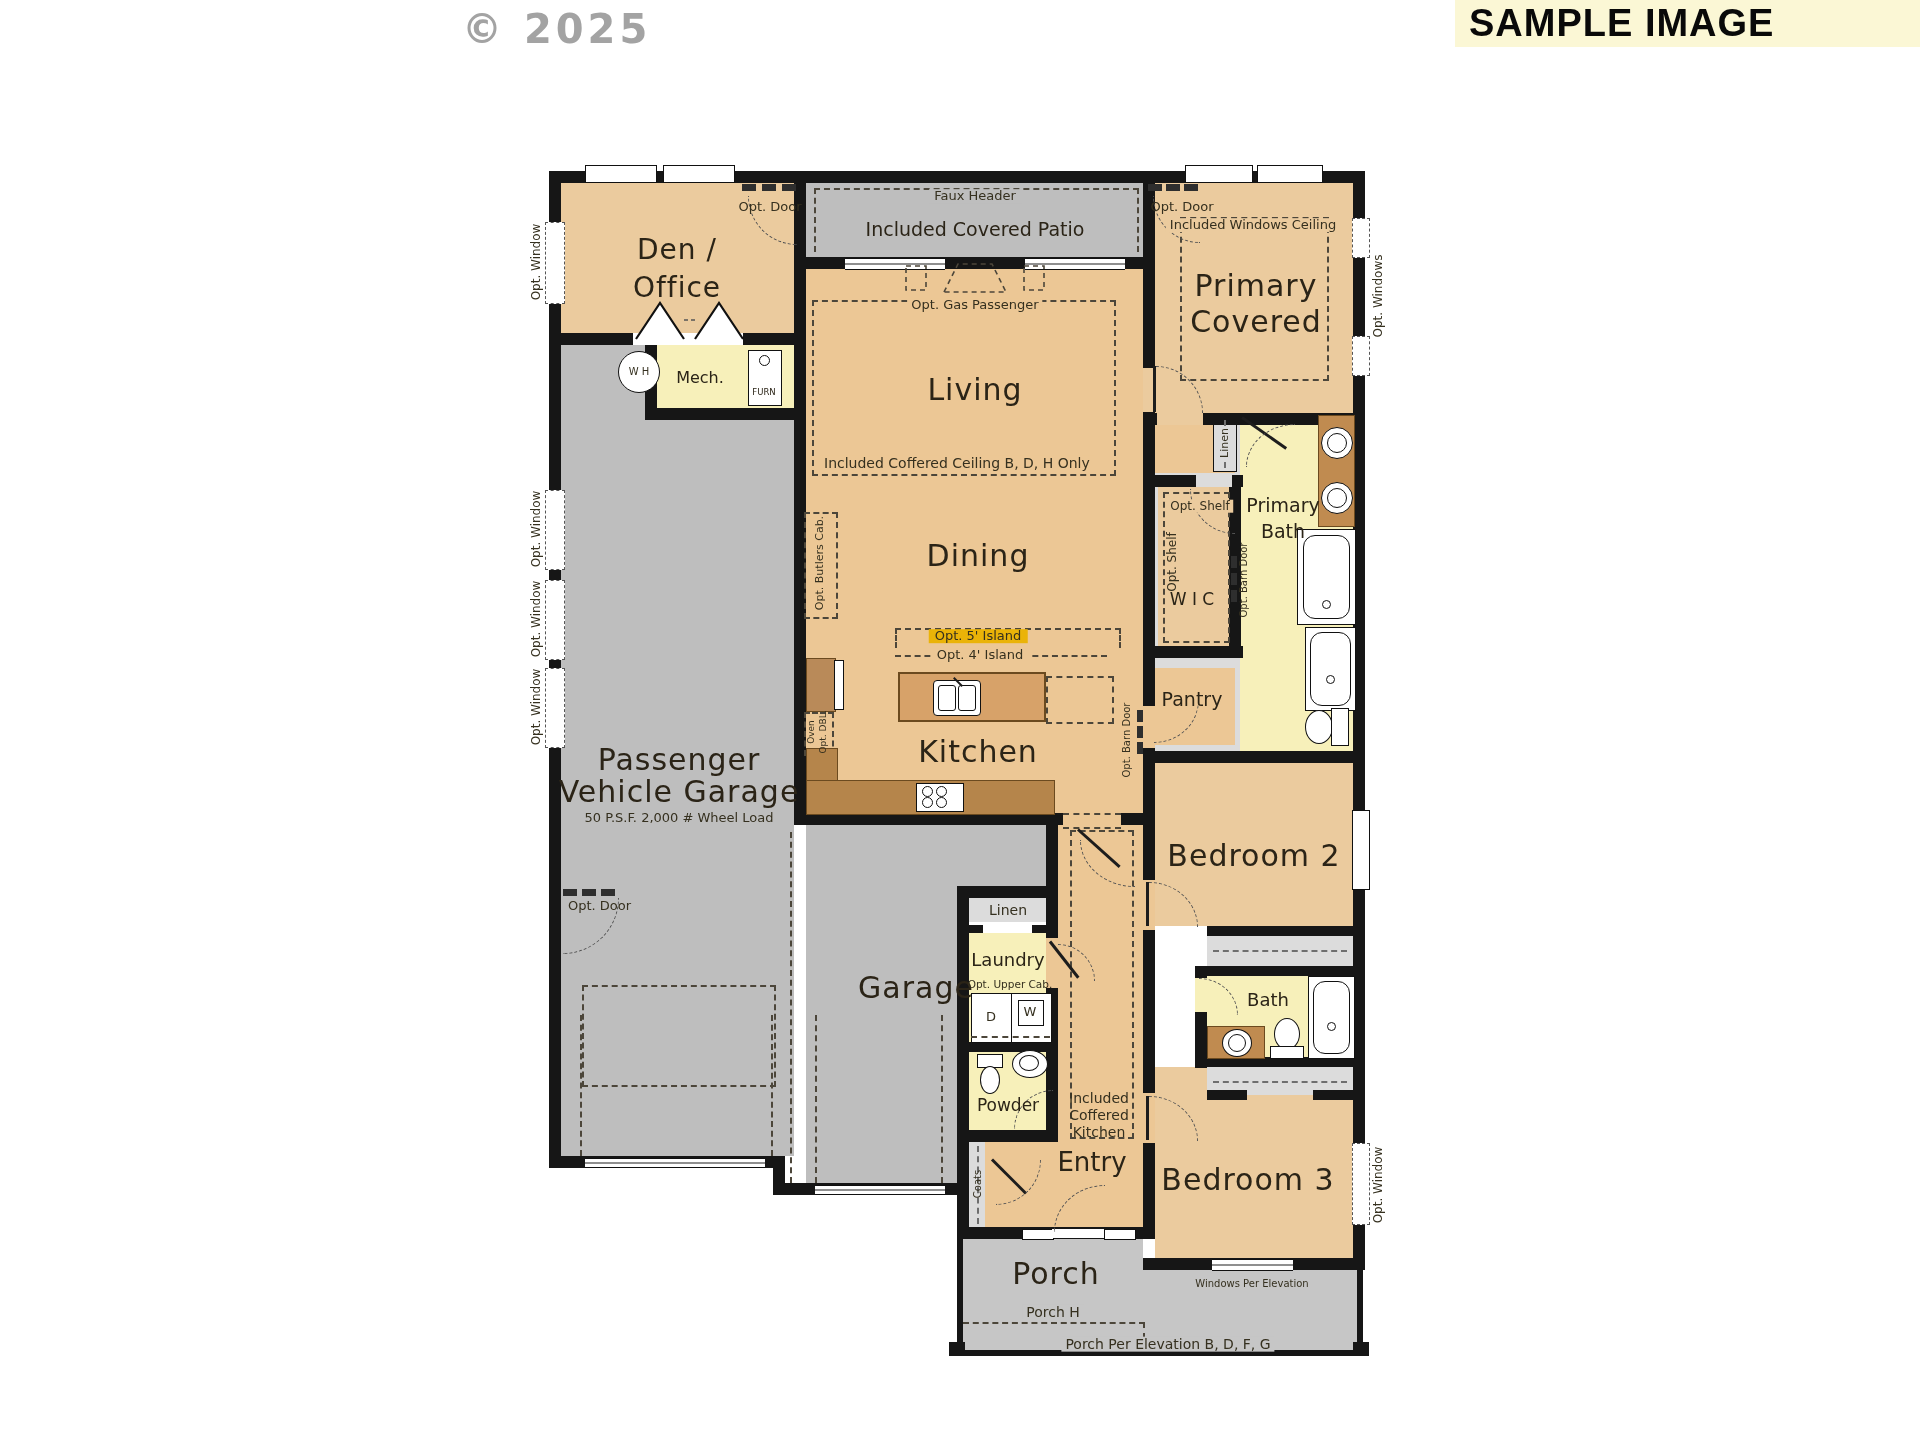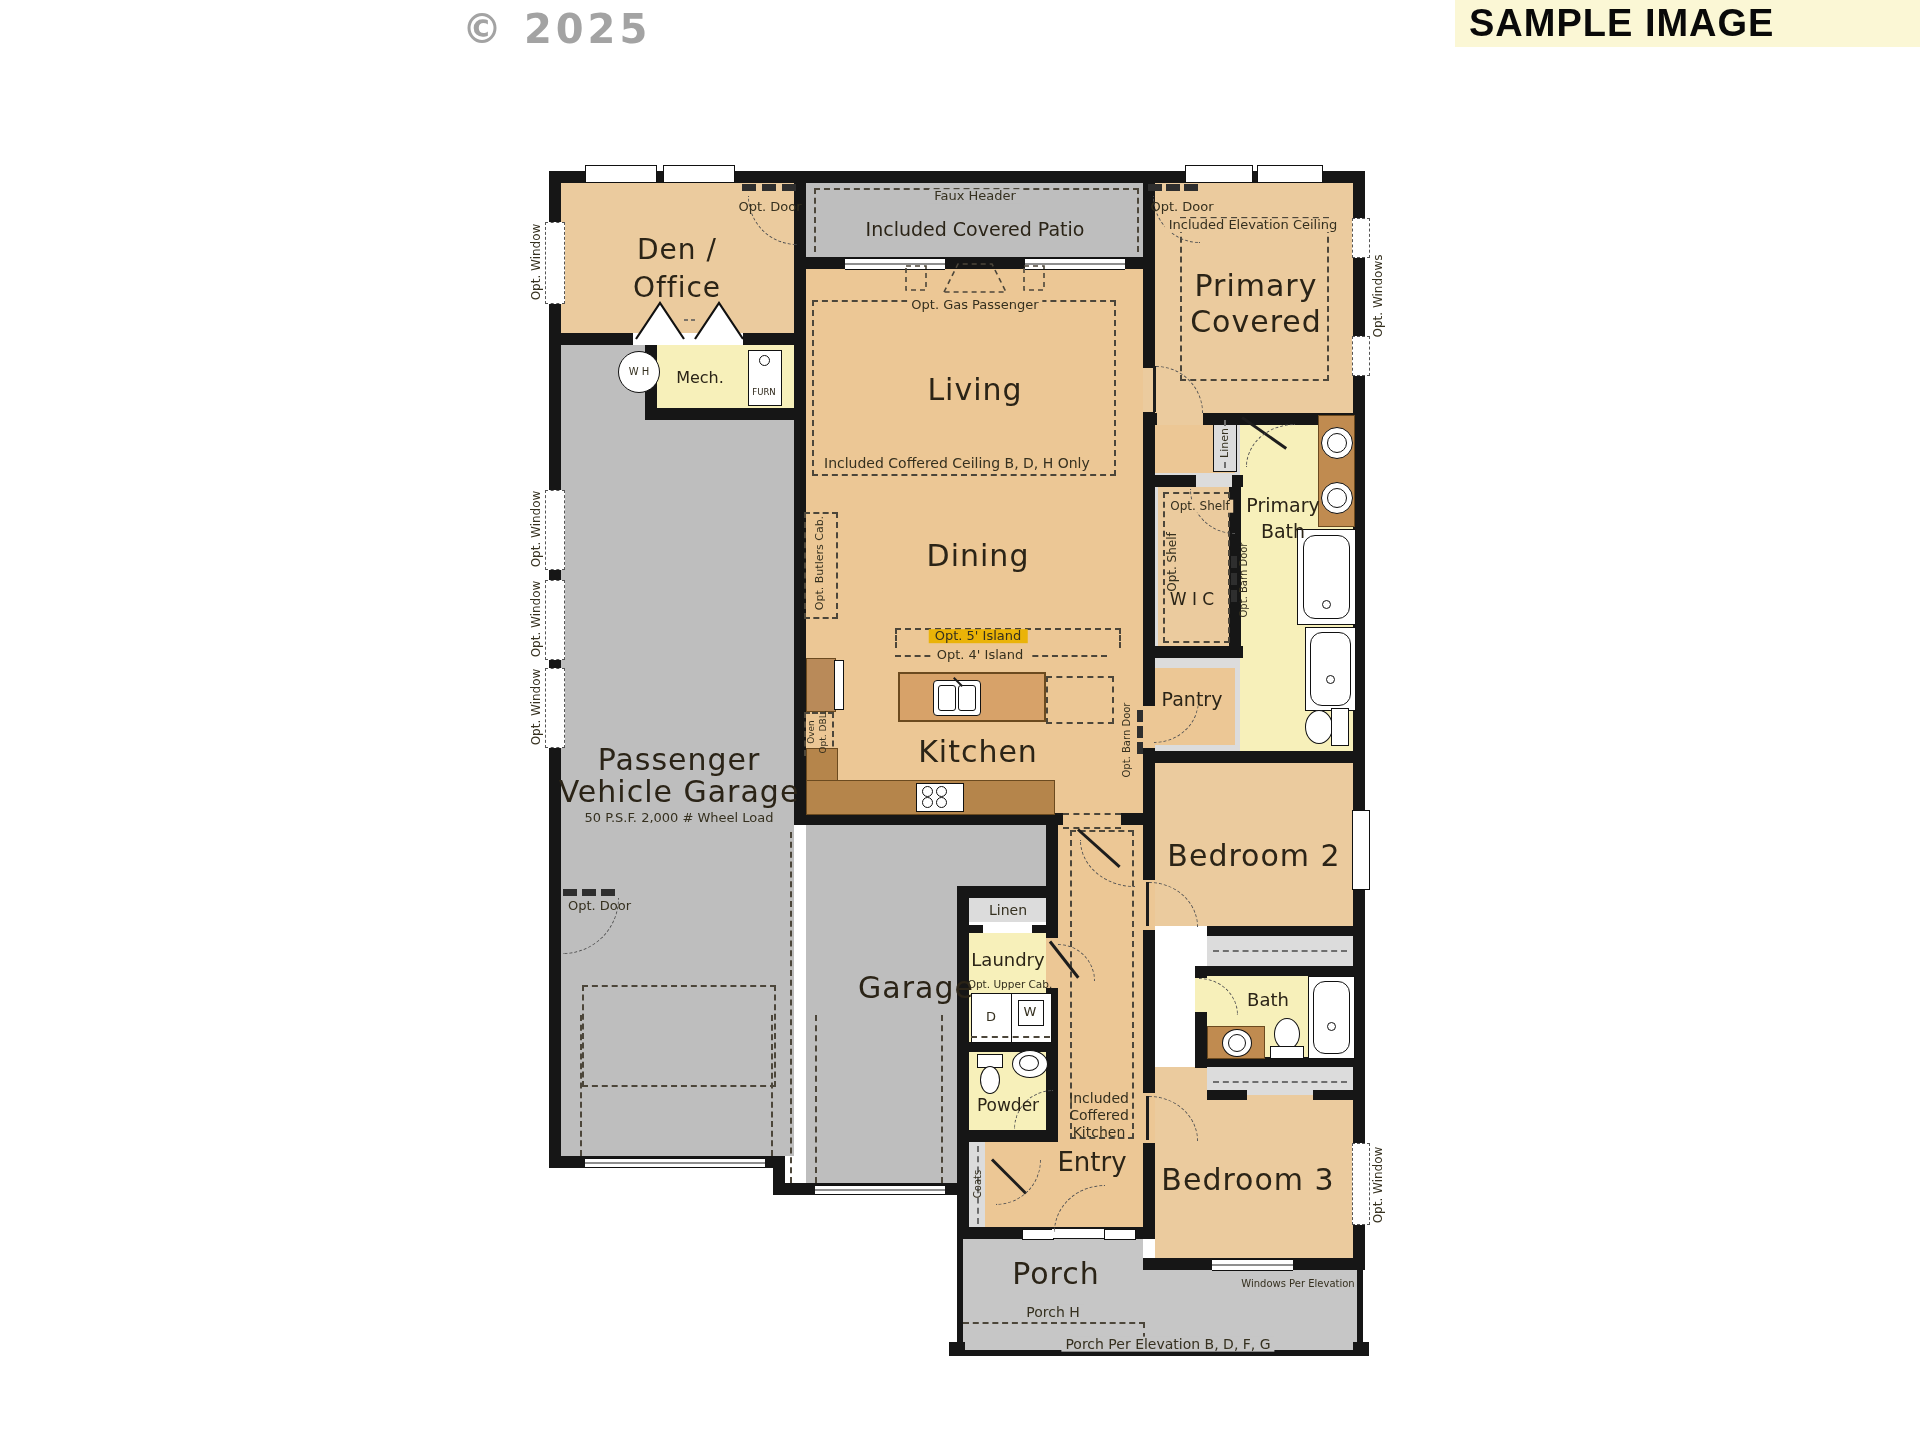--- a/index.html
+++ b/index.html
@@ -291,21 +291,21 @@
   <div class="w" style="left:1353px;top:1342px;width:16px;height:14px;"></div>
 
   <div class="lbl big" style="left:677px;top:250px;font-size:28px;">Den /</div>
   <div class="lbl big" style="left:677px;top:288px;font-size:28px;">Office</div>
   <div class="lbl sm" style="left:975px;top:196px;background:#BEBEBE;padding:0 5px;">Faux Header</div>
   <div class="lbl med" style="left:975px;top:230px;">Included Covered Patio</div>
   <div class="lbl big" style="left:1256px;top:286px;">Primary</div>
   <div class="lbl big" style="left:1256px;top:322px;">Covered</div>
   <div class="lbl sm" style="left:770px;top:207px;">Opt. Door</div>
   <div class="lbl sm" style="left:1182px;top:207px;">Opt. Door</div>
-  <div class="lbl sm" style="left:1253px;top:225px;background:#EBCB9E;padding:0 4px;">Included  Elevation Ceiling</div>
+  <div class="lbl sm" style="left:1253px;top:225px;background:#EBCB9E;padding:0 4px;">Included  Windows Ceiling</div>
   <div class="lbl big" style="left:975px;top:390px;">Living</div>
   <div class="lbl sm" style="left:975px;top:305px;background:#ECC795;padding:0 4px;">Opt. Gas Passenger</div>
   <div class="lbl-l sm" style="left:820px;top:463px;background:#ECC795;padding:0 4px;font-size:14px;">Included  Coffered Ceiling B, D, H Only</div>
   <div class="lbl big" style="left:978px;top:556px;">Dining</div>
   <div class="lbl sm" style="left:978px;top:636px;background:#eab308;padding:0 6px;">Opt. 5'  Island</div>
   <div class="lbl sm" style="left:980px;top:655px;background:#ECC795;padding:0 6px;">Opt. 4'  Island</div>
   <div class="lbl big" style="left:978px;top:752px;">Kitchen</div>
   <div class="lbl big" style="left:679px;top:760px;">Passenger</div>
   <div class="lbl big" style="left:679px;top:792px;">Vehicle Garage</div>
   <div class="lbl sm" style="left:679px;top:818px;">50 P.S.F. 2,000 #  Wheel Load</div>
@@ -324,21 +324,21 @@
   <div class="lbl med" style="left:1008px;top:960px;font-size:18px;">Laundry</div>
   <div class="lbl xs" style="left:1010px;top:985px;font-size:10.5px;">Opt. Upper Cab.</div>
   <div class="lbl sm" style="left:991px;top:1017px;">D</div>
   <div class="lbl sm" style="left:1030px;top:1012px;">W</div>
   <div class="lbl sm" style="left:1008px;top:910px;font-size:14px;">Linen</div>
   <div class="lbl med" style="left:1008px;top:1106px;font-size:17px;">Powder</div>
   <div class="lbl med" style="left:1092px;top:1163px;font-size:26px;">Entry</div>
   <div class="lbl big" style="left:1056px;top:1274px;">Porch</div>
   <div class="lbl sm" style="left:1053px;top:1312px;font-size:14px;background:#C6C6C6;padding:0 4px;">Porch H</div>
   <div class="lbl sm" style="left:1168px;top:1344px;font-size:14px;background:#C6C6C6;padding:0 4px;">Porch Per Elevation B, D, F, G</div>
-  <div class="lbl xs" style="left:1252px;top:1284px;margin-left:46px;">Windows Per Elevation</div>
+  <div class="lbl xs" style="left:1252px;top:1284px;">Windows Per Elevation</div>
   <div class="lbl sm" style="left:1099px;top:1098px;font-size:14px;">Included</div>
   <div class="lbl sm" style="left:1099px;top:1115px;font-size:14px;">Coffered</div>
   <div class="lbl sm" style="left:1099px;top:1132px;font-size:14px;">Kitchen</div>
 
   <div class="v sm" style="left:536px;top:262px;font-size:12px;">Opt. Window</div>
   <div class="v sm" style="left:536px;top:529px;font-size:12px;">Opt. Window</div>
   <div class="v sm" style="left:536px;top:619px;font-size:12px;">Opt. Window</div>
   <div class="v sm" style="left:536px;top:707px;font-size:12px;">Opt. Window</div>
   <div class="v sm" style="left:1378px;top:296px;font-size:12px;">Opt. Windows</div>
   <div class="v sm" style="left:1378px;top:1185px;font-size:12px;">Opt. Window</div>

